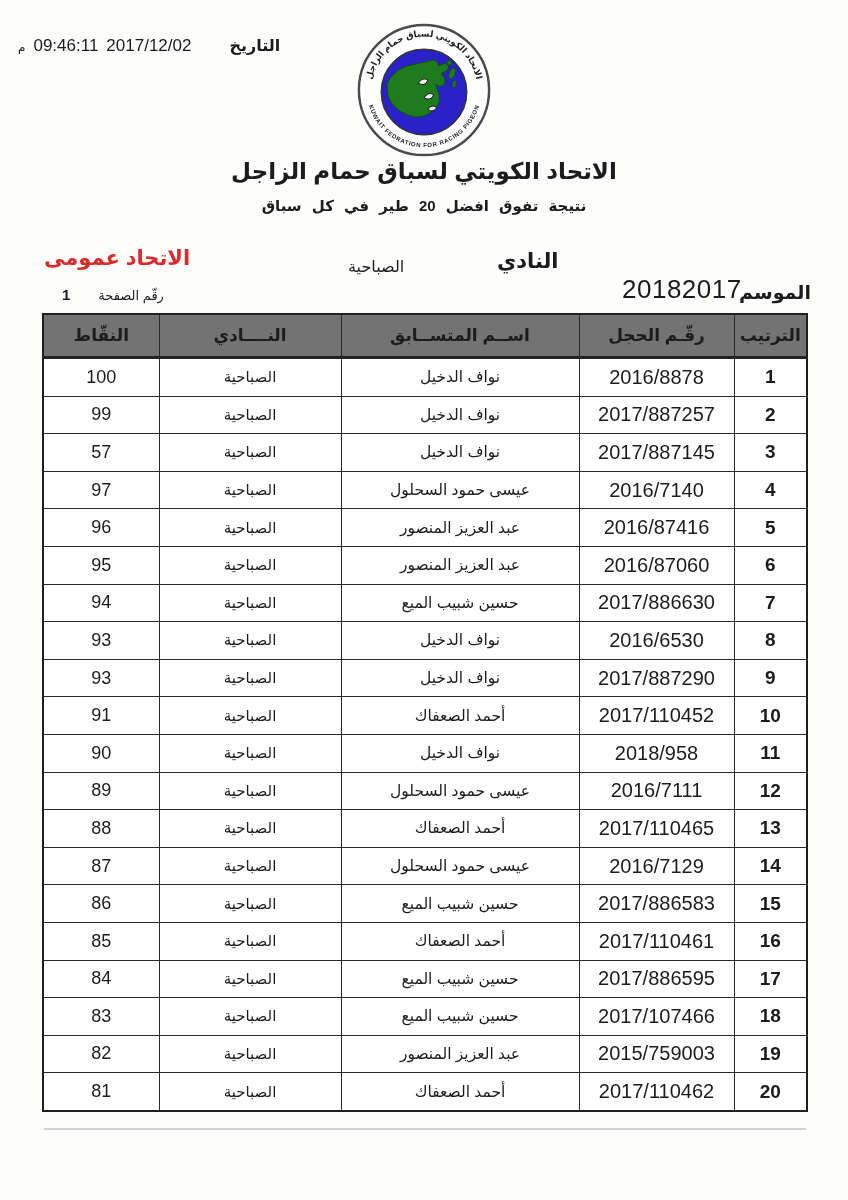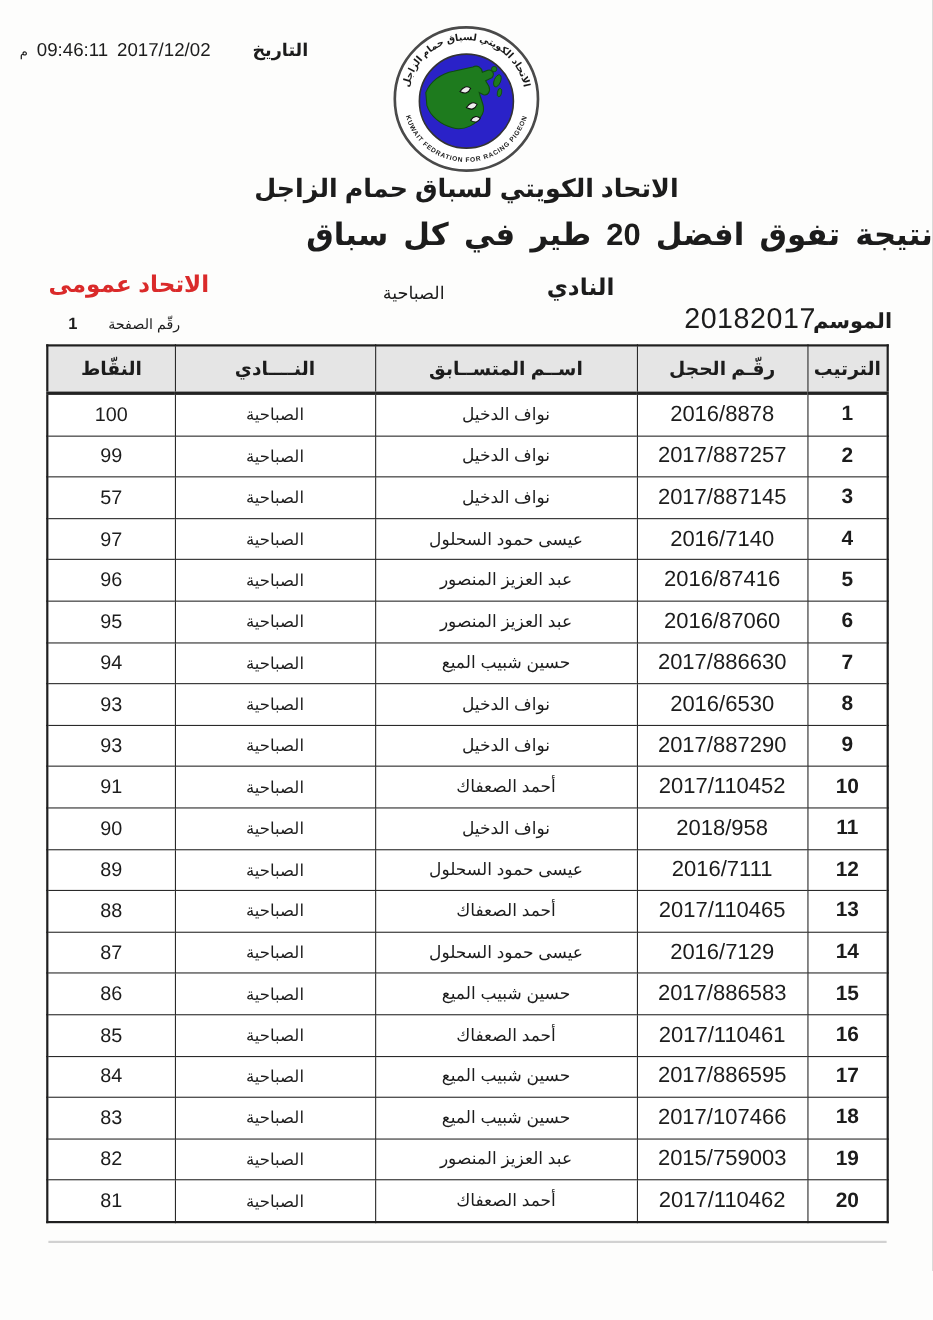--- a/index.html
+++ b/index.html
@@ -22,42 +22,42 @@
   .date-line .date-label{font-weight:bold;font-size:16px;margin-left:30px;}
   
   .logo{position:absolute;left:356px;top:22px;width:136px;height:136px;}
   
   .title{
     position:absolute;top:158px;left:0;width:848px;
     text-align:center;font-weight:bold;font-size:23px;direction:rtl;
   }
   .subtitle{
     position:absolute;top:197px;left:0;width:848px;
-    text-align:right;font-weight:bold;font-size:28px;direction:rtl;
+    text-align:center;font-weight:bold;font-size:15px;direction:rtl;
     word-spacing:6px;
   }
   
   .club-label{position:absolute;left:497px;top:249px;font-weight:bold;font-size:21px;direction:rtl;}
   .club-value{position:absolute;left:348px;top:257px;font-size:16px;direction:rtl;}
   .union-scope{position:absolute;left:44px;top:246px;font-weight:bold;font-size:21px;color:#da2a2a;direction:rtl;}
   .season-label{position:absolute;right:37px;top:281px;font-weight:bold;font-size:19px;direction:rtl;}
   .season-value{position:absolute;left:622px;top:274px;font-size:26px;letter-spacing:0.5px;}
   .page-num{
     position:absolute;left:62px;top:286px;
     direction:rtl;display:flex;align-items:baseline;gap:28px;
   }
   .page-num .lbl{font-weight:normal;font-size:13px;}
   .page-num .val{font-weight:bold;font-size:15px;}
   
   table.results{
     position:absolute;left:42px;top:313px;width:764px;
     border-collapse:collapse;table-layout:fixed;direction:rtl;
   }
   table.results th{
-    background:#e5e5e5;
+    background:#737373;
     border:1.6px solid #2a2a2a;
     border-bottom:3px solid #232323;
     height:41px;
     font-weight:bold;font-size:17px;
     padding:0;vertical-align:middle;
   }
   table.results td{
     border:1.6px solid #2a2a2a;
     height:36.6px;
     padding:0;text-align:center;vertical-align:middle;

